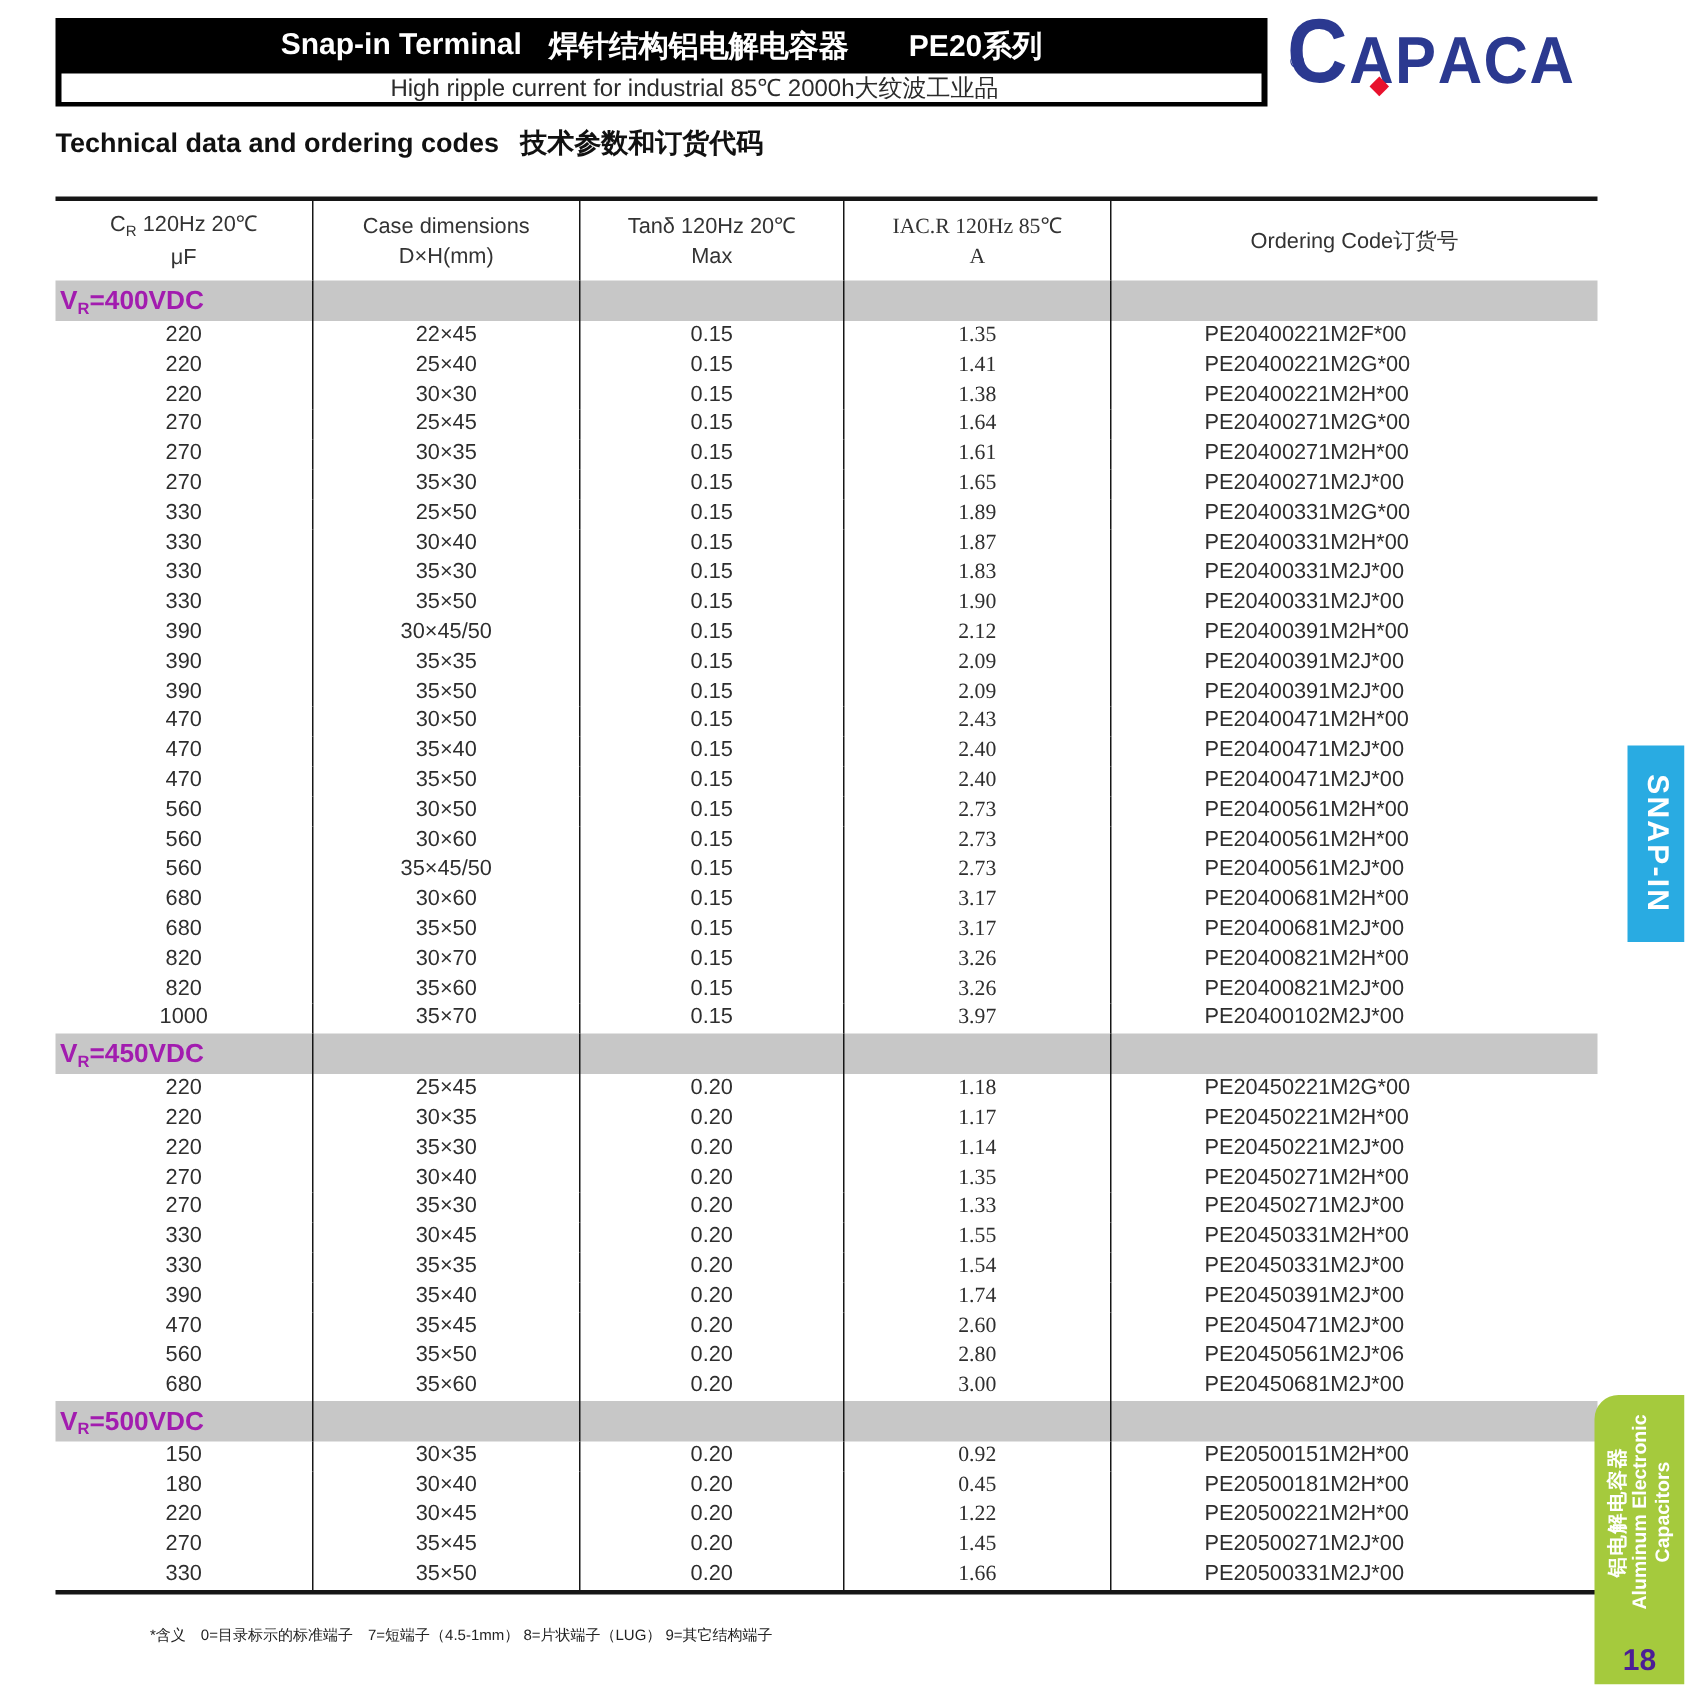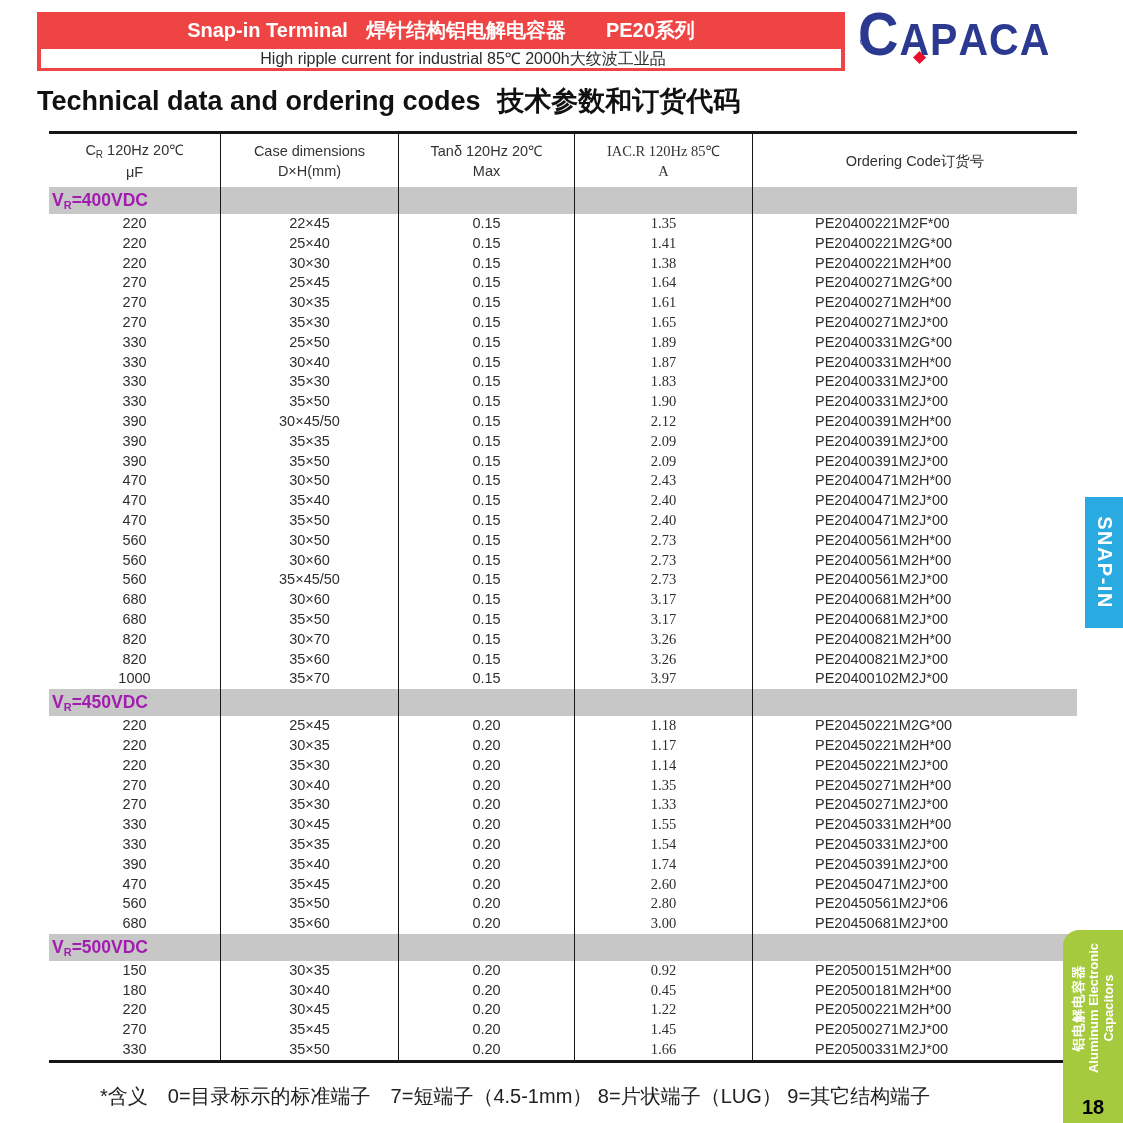--- a/index.html
+++ b/index.html
@@ -2,74 +2,74 @@
 <html><head>
 <meta charset="utf-8">
 <style>
   html,body { margin:0; padding:0; }
   body {
     width:1123px; height:1123px; position:relative; background:#ffffff;
     font-family:"Liberation Sans", sans-serif; overflow:hidden;
   }
 
   
-  .banner { position:absolute; left:37px; top:12px; width:808px; height:59px; background:#ef4444; }
+  .banner { position:absolute; left:37px; top:12px; width:808px; height:59px; background:#000000; }
   .banner-top { height:37px; display:flex; align-items:center; justify-content:center;
     color:#ffffff; font-weight:bold; font-size:20px; white-space:nowrap; }
   .banner-zh { margin-left:18px; }
   .banner-series { margin-left:40px; }
   .banner-strip { position:absolute; left:4px; right:4px; top:37px; bottom:3px; background:#ffffff;
     display:flex; align-items:center; justify-content:center; color:#2b2b2b; font-size:16px; white-space:nowrap;padding-left:44px; }
 
   
   .logo { position:absolute; left:858px; top:8px; width:265px; height:66px; color:#2b3990; }
   .logo-text { display:flex; align-items:flex-end; line-height:1; }
   .logo-letter { font-weight:bold; font-size:41px; line-height:0.92; margin-right:1px; transform:scaleY(1.08); }
   .logo-first { font-size:56px; }
   .logo-reg { font-size:13px; font-weight:bold; position:relative; top:-28px; left:2px; }
   .logo-diamond { position:absolute; color:#e8112d; font-size:17px; left:55px; top:38px; }
 
   
-  .page-title { position:absolute; left:37px; top:83px; font-weight:bold; color:#111; font-size:27px; white-space:nowrap; }
+  .page-title { position:absolute; left:37px; top:83px; font-weight:bold; color:#111; font-size:18px; white-space:nowrap; }
   .page-title .title-zh { margin-left:9px; }
 
   
   .cap-table { position:absolute; left:37px; top:131px; width:1028px;
-    border-top:3px solid #161616; border-bottom:3px solid #161616; color:#2e2e2e;margin-left:12px; }
+    border-top:3px solid #161616; border-bottom:3px solid #161616; color:#2e2e2e; }
   .tr { display:flex; }
   .cell { box-sizing:border-box; }
   .c0{ width:172px; } .c1{ width:178px; } .c2{ width:176px; } .c3{ width:178px;font-family:Liberation Serif, serif; } .c4{ width:324px; }
   .c0,.c1,.c2,.c3 { border-right:1px solid #161616; }
   .header-row { height:53px; }
   .th { display:flex; flex-direction:column; justify-content:center; align-items:center;
     font-size:14.5px; line-height:20px; color:#333; }
   .th .sub { font-size:10px; position:relative; top:3px; }
   .section-row { height:27px; background:#c7c7c7; }
   .section-row .cell { display:flex; align-items:center; height:100%; }
   .section-label { font-weight:bold; font-size:17.5px; color:#a21caf; padding-left:3px; white-space:nowrap; }
   .section-label .sub { font-size:11px; position:relative; top:3px; }
   .data-row { height:19.8px;justify-content:flex-end; }
   .dcell { font-size:14.5px; line-height:19.8px; text-align:center; white-space:nowrap; }
   .dcell.c4 { text-align:left; padding-left:62px; }
 
   
-  .footnote { position:absolute; left:100px; top:1083px; font-size:20px; color:#222; white-space:nowrap; }
+  .footnote { position:absolute; left:100px; top:1083px; font-size:10px; color:#222; white-space:nowrap; }
 
   
   .snap-tab { position:absolute; left:1085px; top:497px; width:38px; height:131px; background:#29abe2;
     display:flex; align-items:center; justify-content:center; }
   .snap-tab .rot { transform:rotate(90deg); white-space:nowrap; color:#fff; font-weight:bold;
     font-size:20px; letter-spacing:1.5px; }
   .green-tab { position:absolute; left:1063px; top:930px; width:60px; height:193px; background:#a5ca3d;
     border-top-left-radius:16px; }
   .green-rot { position:absolute; left:30px; top:78px; transform:translate(-50%,-50%) rotate(-90deg);
     text-align:center; color:#fff; font-weight:bold; white-space:nowrap; font-size:13px; line-height:15px; }
   .green-rot .zh-line { font-size:13.5px; letter-spacing:1px; }
   .page-num { position:absolute; bottom:4px; left:0; width:100%; text-align:center;
-    color:#000000; font-weight:bold; font-size:20px; }
+    color:#4c1d95; font-weight:bold; font-size:20px; }
 </style>
 </head>
 <body>
 
 <div class="banner">
   <div class="banner-top">
     <span>Snap-in Terminal</span>
     <span class="banner-zh">焊针结构铝电解电容器</span>
     <span class="banner-series">PE20系列</span>
   </div>

